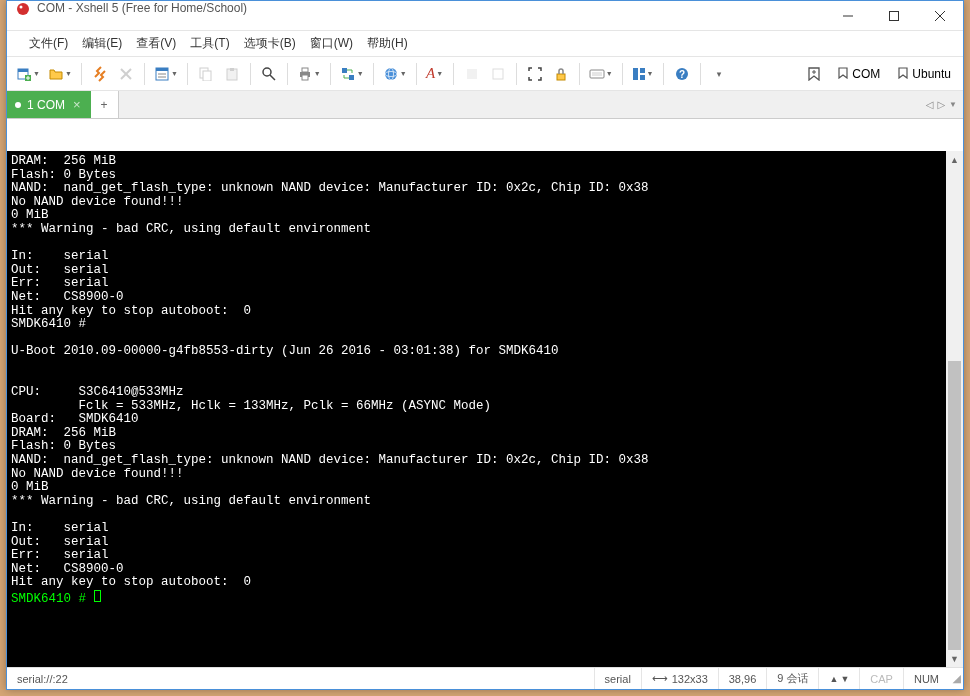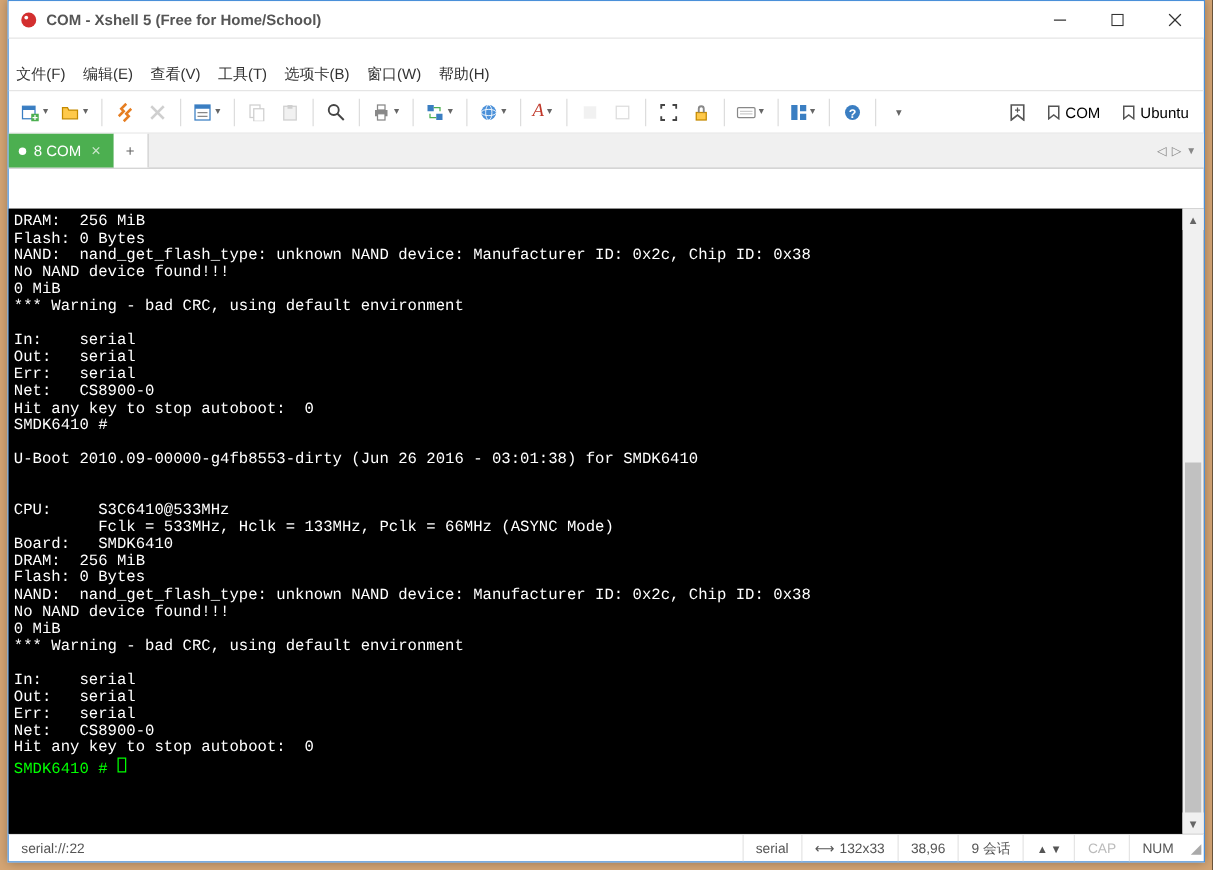--- a/index.html
+++ b/index.html
@@ -21,44 +21,41 @@
   background: #fff;
   border: 1px solid #4a90d9;
   display: flex;
   flex-direction: column;
   box-shadow: 0 0 8px rgba(0,0,0,0.3);
 }
 .titlebar {
   height: 30px;
   background: #fff;
   display: flex;
-  align-items: center;
   border-bottom: 1px solid #e5e5e5;
-  font-weight: bold;
 }
 .titlebar-icon {
   width: 16px; height: 16px;
   margin: 0 6px 0 8px;
   display: inline-block;
 }
 .titlebar-title { color: #555; flex: 1; }
 .win-controls { display: flex; }
 .win-btn {
   width: 46px; height: 30px;
   display: flex; align-items: center; justify-content: center;
   color: #555;
 }
 .menubar {
   height: 26px;
   display: flex;
   align-items: center;
-  padding: 0 0;
+  padding: 0 16px;
   border-bottom: 1px solid #e5e5e5;
   gap: 2px;
-  margin-top: 16px;
 }
 .menu-item { padding: 3px 6px; color: #333; }
 .toolbar {
   height: 34px;
   display: flex;
   align-items: center;
   padding: 0 6px;
   border-bottom: 1px solid #e5e5e5;
   gap: 2px;
 }
@@ -80,21 +77,20 @@
 }
 .bookmark-bar {
   display: flex;
   align-items: center;
   gap: 6px;
   margin-left: auto;
 }
 .bookmark-btn {
   padding: 3px 6px;
   display: flex;
-  align-items: center;
   gap: 4px;
 }
 .tabstrip {
   height: 28px;
   background: #f0f0f0;
   display: flex;
   align-items: stretch;
   border-bottom: 1px solid #ccc;
   position: relative;
 }
@@ -416,21 +412,21 @@
             <path d="M1 1 L9 1 L9 11 L5 8 L1 11 Z" fill="none" stroke="#555" stroke-width="1.2"></path>
           </svg>
           <span>Ubuntu</span>
         </div>
     </div>
   </div>
 
   <div class="tabstrip">
     <div class="tab">
       <span class="tab-bullet"></span>
-      <span>8 COM</span>
+      <span>1 COM</span>
       <span class="tab-close">×</span>
     </div>
     <div class="tab-add">+</div>
     <div class="tab-nav">
       <span style="font-size:10px">◁</span>
       <span style="font-size:10px">▷</span>
       <span style="font-size:8px">▼</span>
     </div>
   </div>
 

